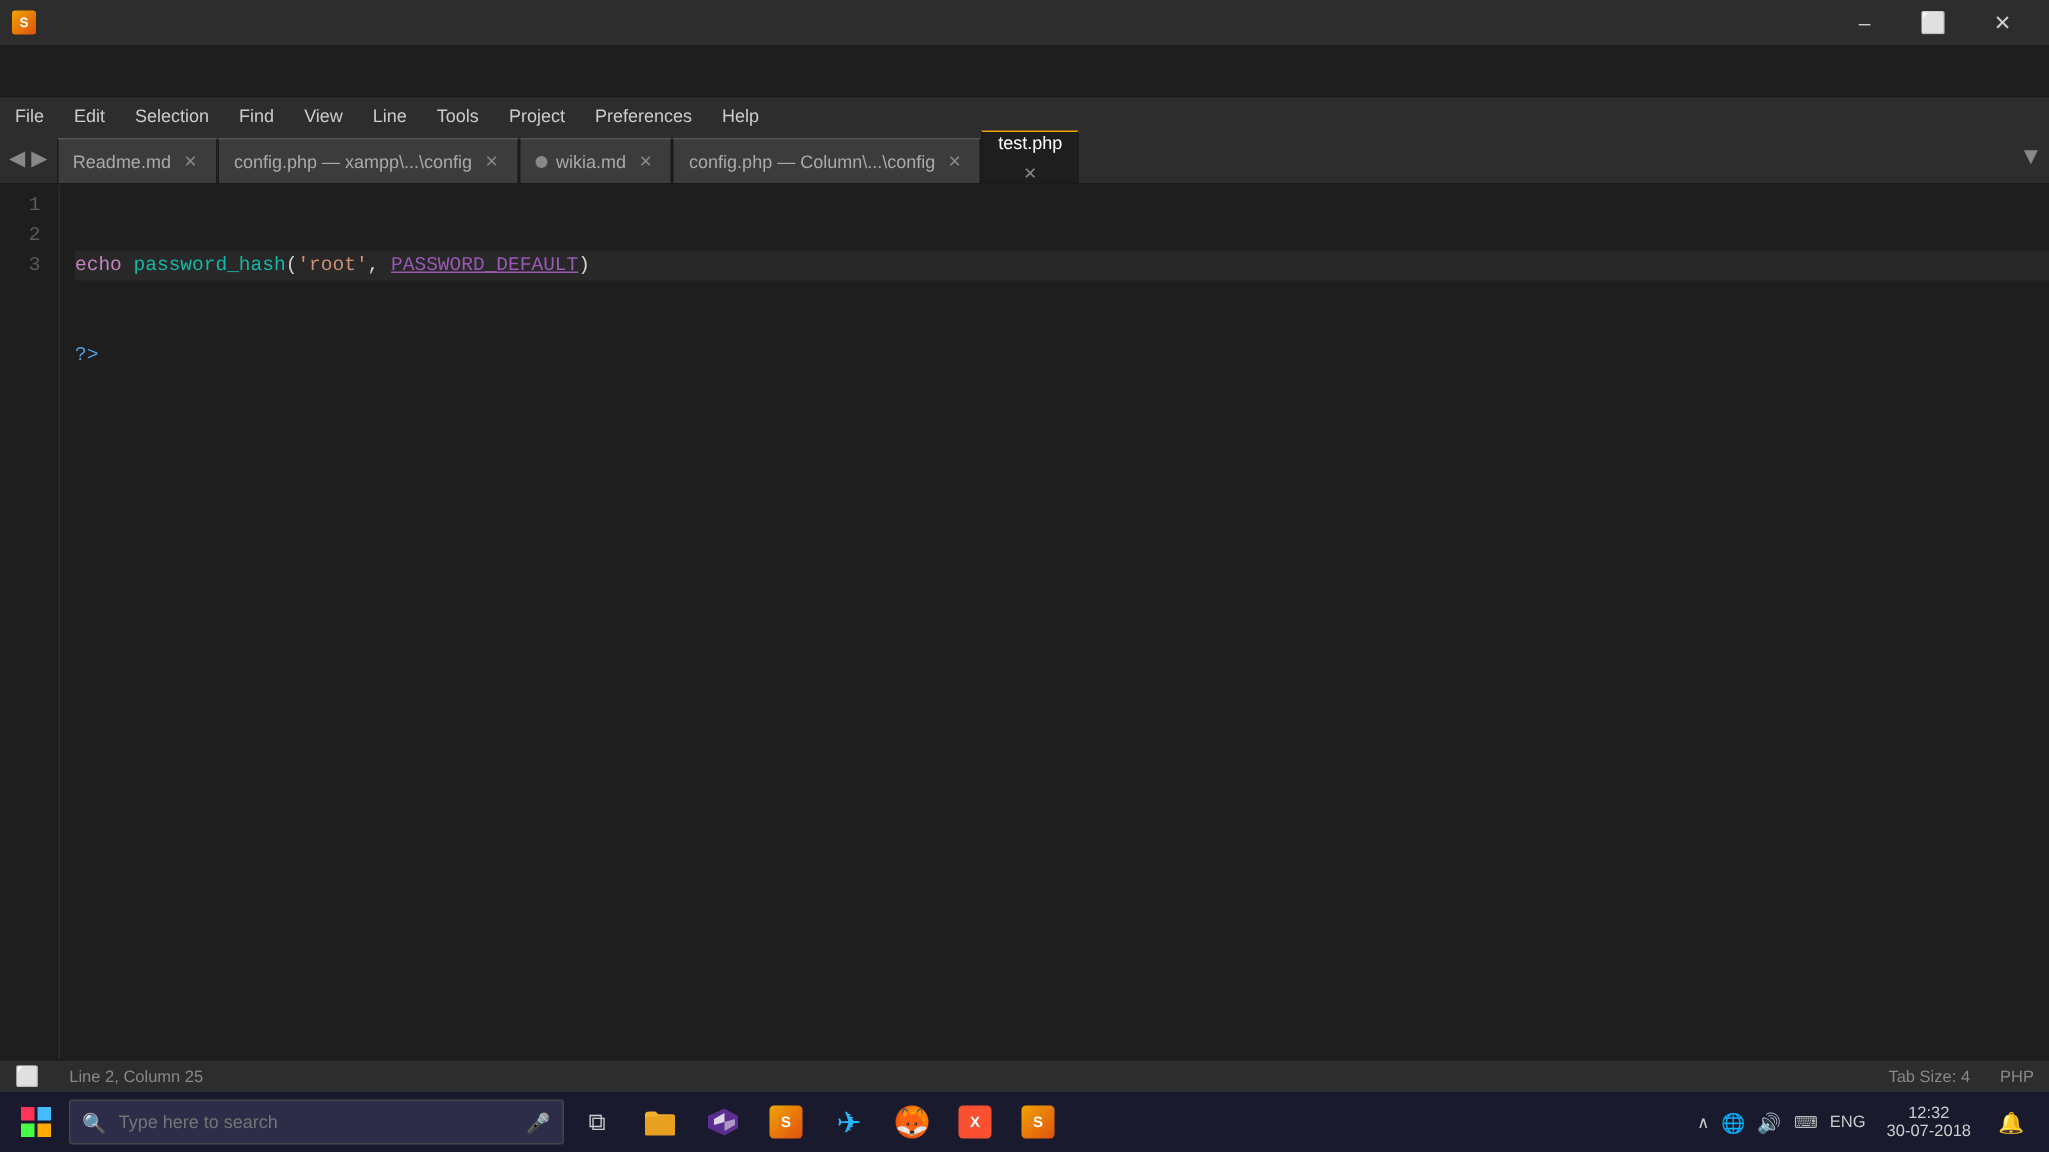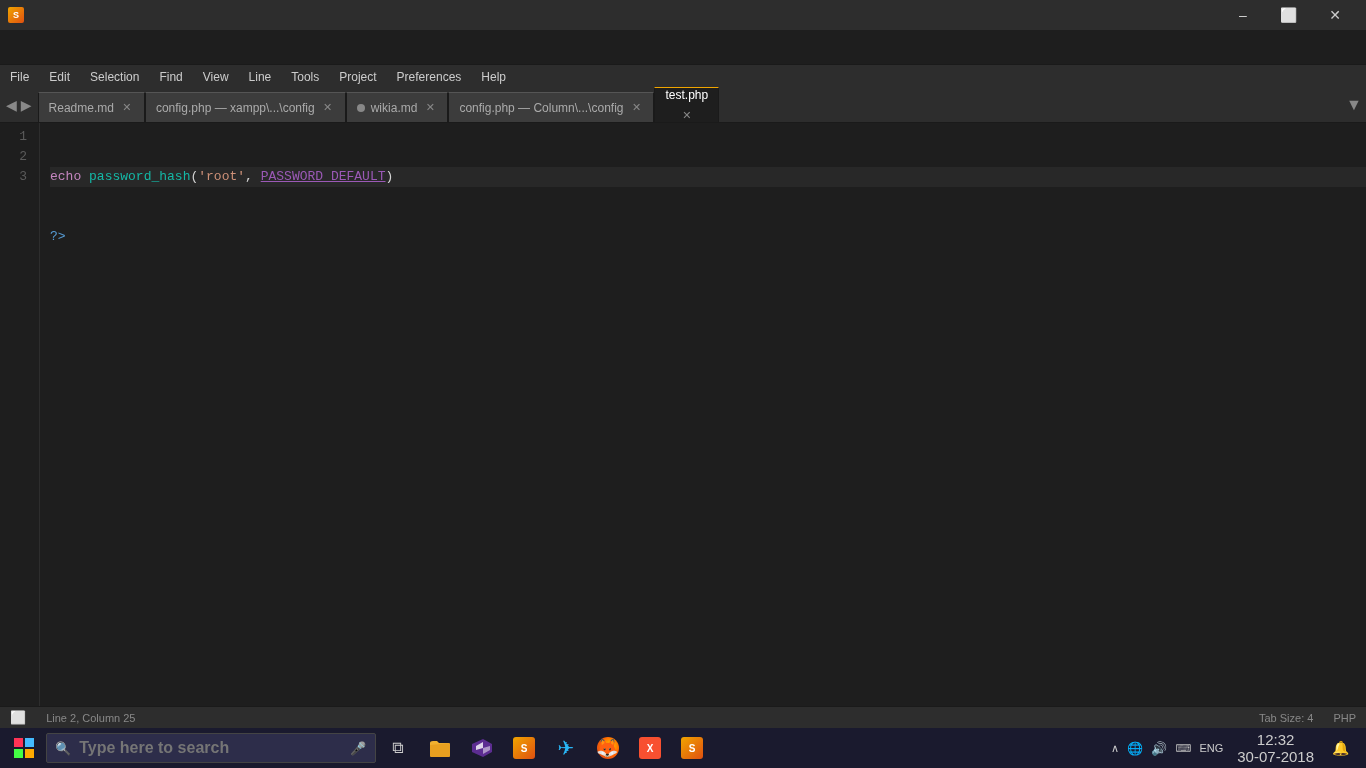--- a/index.html
+++ b/index.html
@@ -247,21 +247,21 @@
       display: flex;
       align-items: center;
       height: 40px;
       padding: 0 8px;
       gap: 8px;
     }
     #clock {
       display: flex;
       flex-direction: column;
       align-items: center;
-      font-size: 15px;
+      font-size: 11px;
       color: #ccc;
       cursor: pointer;
       padding: 0 6px;
     }
     .tray-icon-small {
       font-size: 13px;
       color: #bbb;
       cursor: pointer;
     }
 
@@ -363,21 +363,21 @@
     <svg viewBox="0 0 20 20" fill="white">
       <rect x="0" y="0" width="9" height="9" fill="#f35"></rect>
       <rect x="11" y="0" width="9" height="9" fill="#4bf"></rect>
       <rect x="0" y="11" width="9" height="9" fill="#4f4"></rect>
       <rect x="11" y="11" width="9" height="9" fill="#fa0"></rect>
     </svg>
   </div>
 
   <div id="search-bar">
     <span style="color:#888;font-size:13px;">🔍</span>
-    <input type="text" style="background: transparent; border: none; outline: none; color: #84cc16; font-size: 16px; width: 260px; font-weight: bold;" placeholder="Type here to search">
+    <input type="text" style="background: transparent; border: none; outline: none; color: #84cc16; font-size: 12px; width: 260px;" placeholder="Type here to search">
     <span style="color:#888;font-size:13px;margin-left:auto;">🎤</span>
   </div>
 
   <div class="taskbar-icon" style="font-size:16px;color:#ccc;">⧉</div>
 
   <div class="taskbar-icon">
     <svg width="22" height="22" viewBox="0 0 22 22">
       <rect x="1" y="6" width="20" height="14" rx="1" fill="#e8a020"></rect>
       <path d="M1 8 L1 6 Q1 4 4 4 L8 4 L10 6 L21 6" fill="#f0b030" stroke="none"></path>
     </svg>

